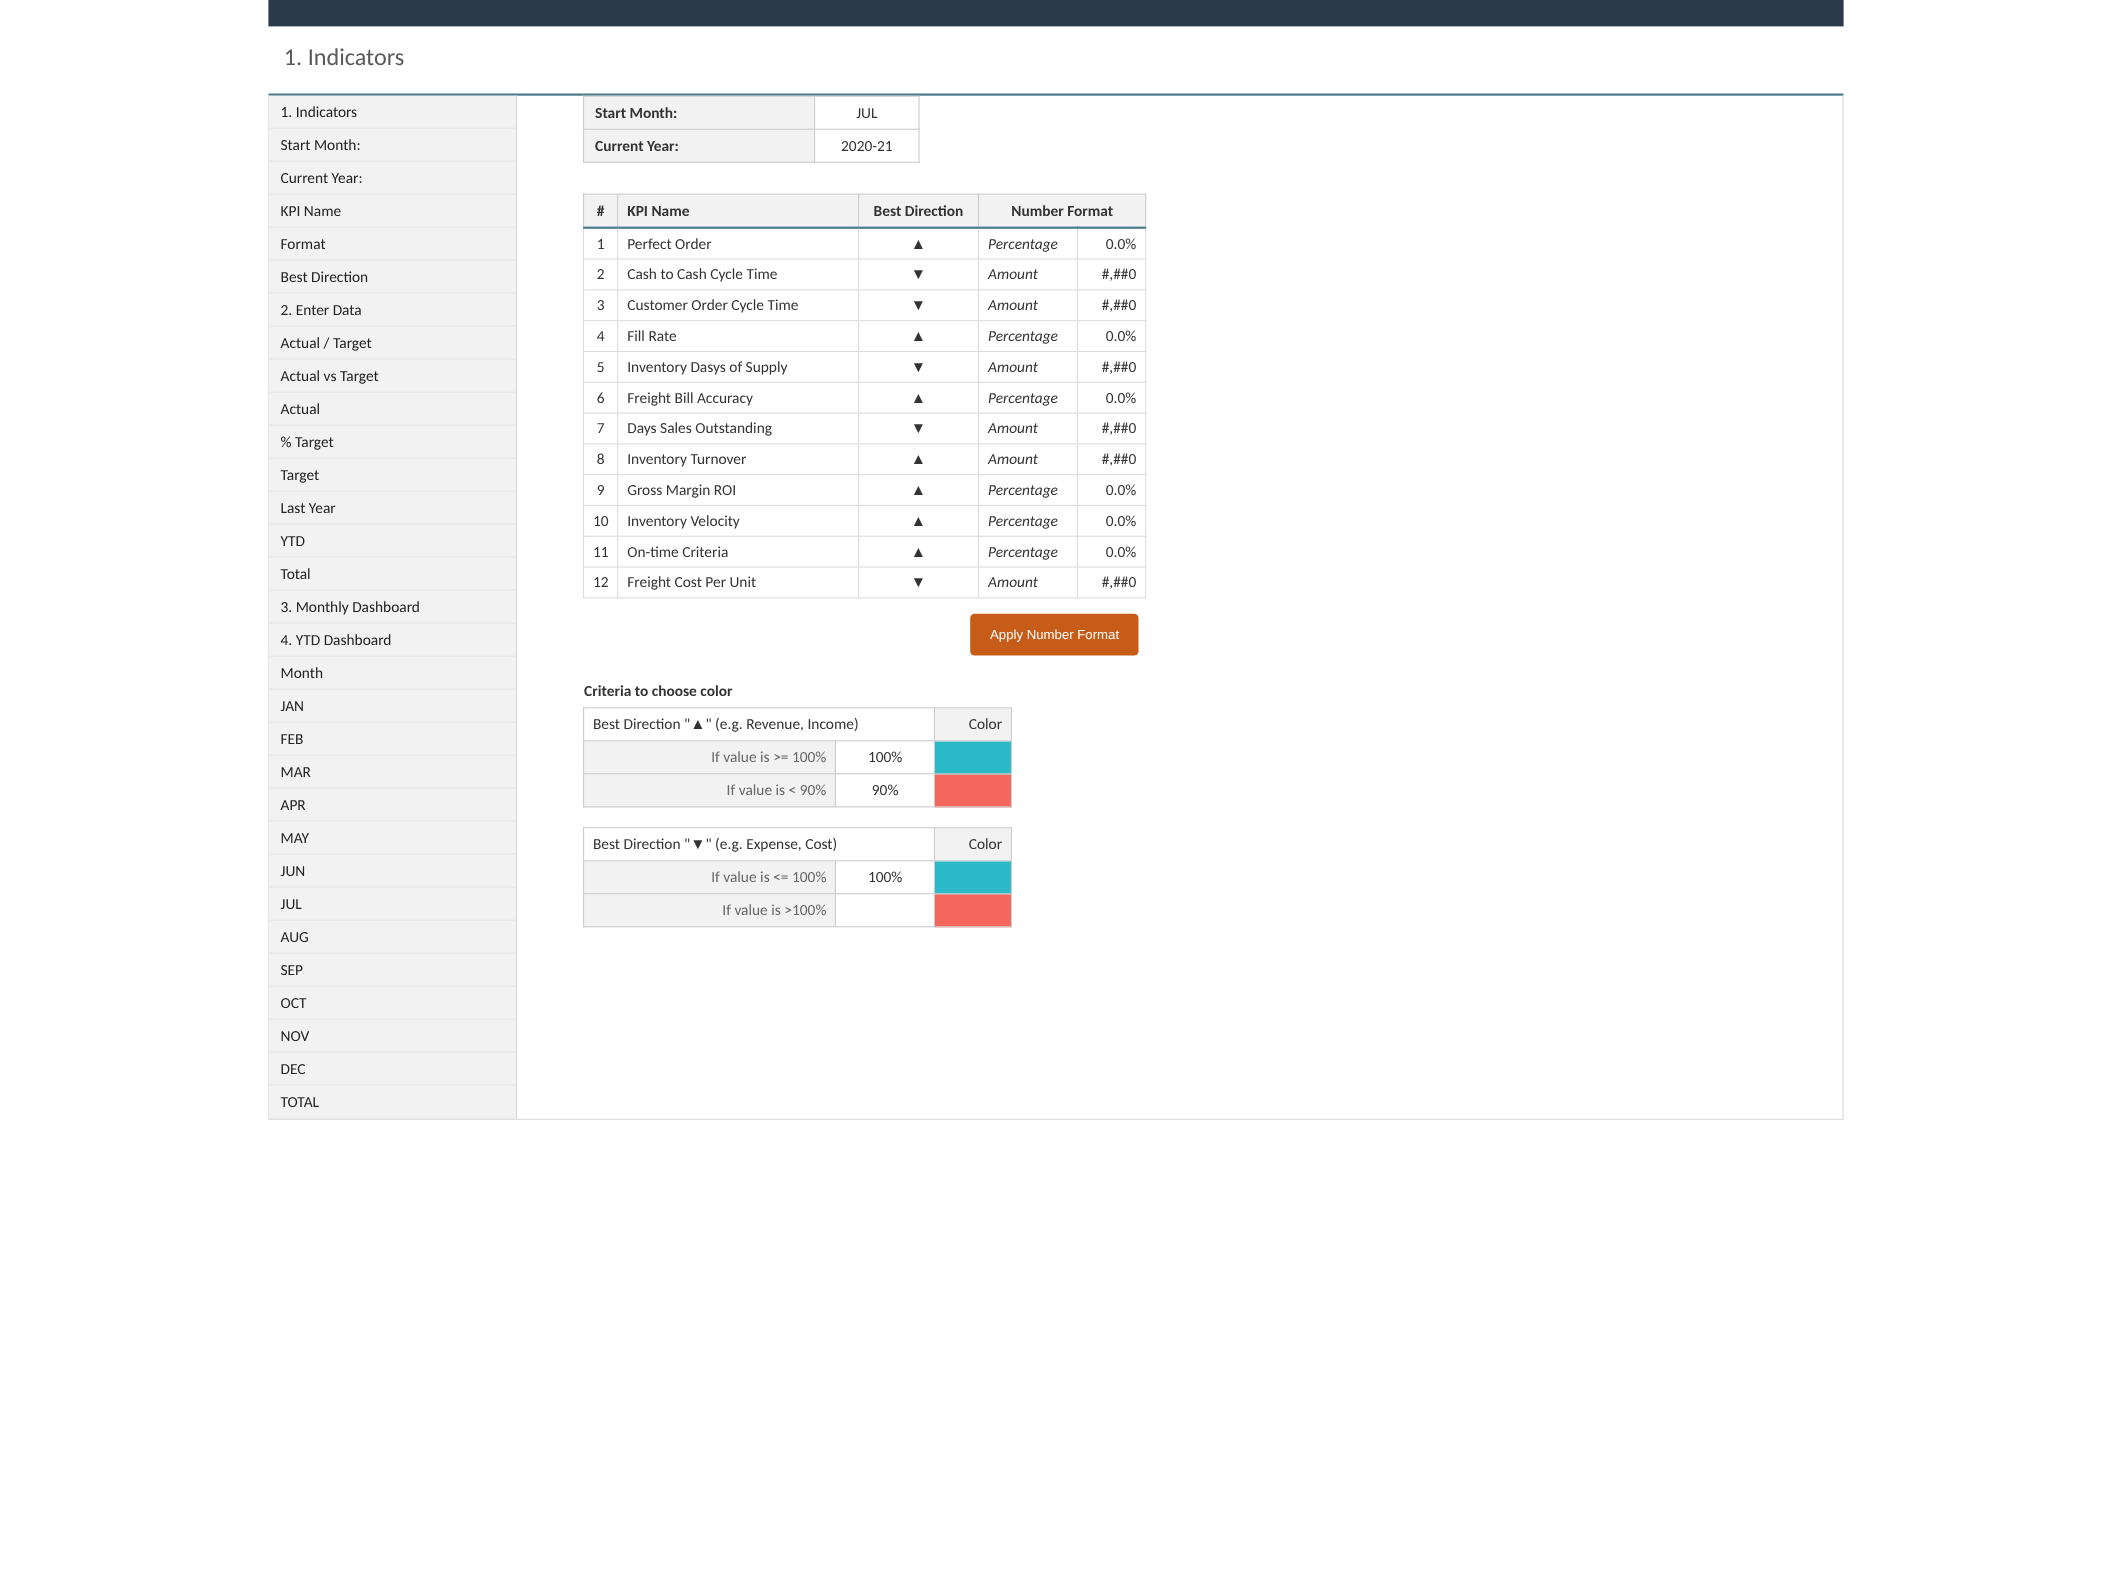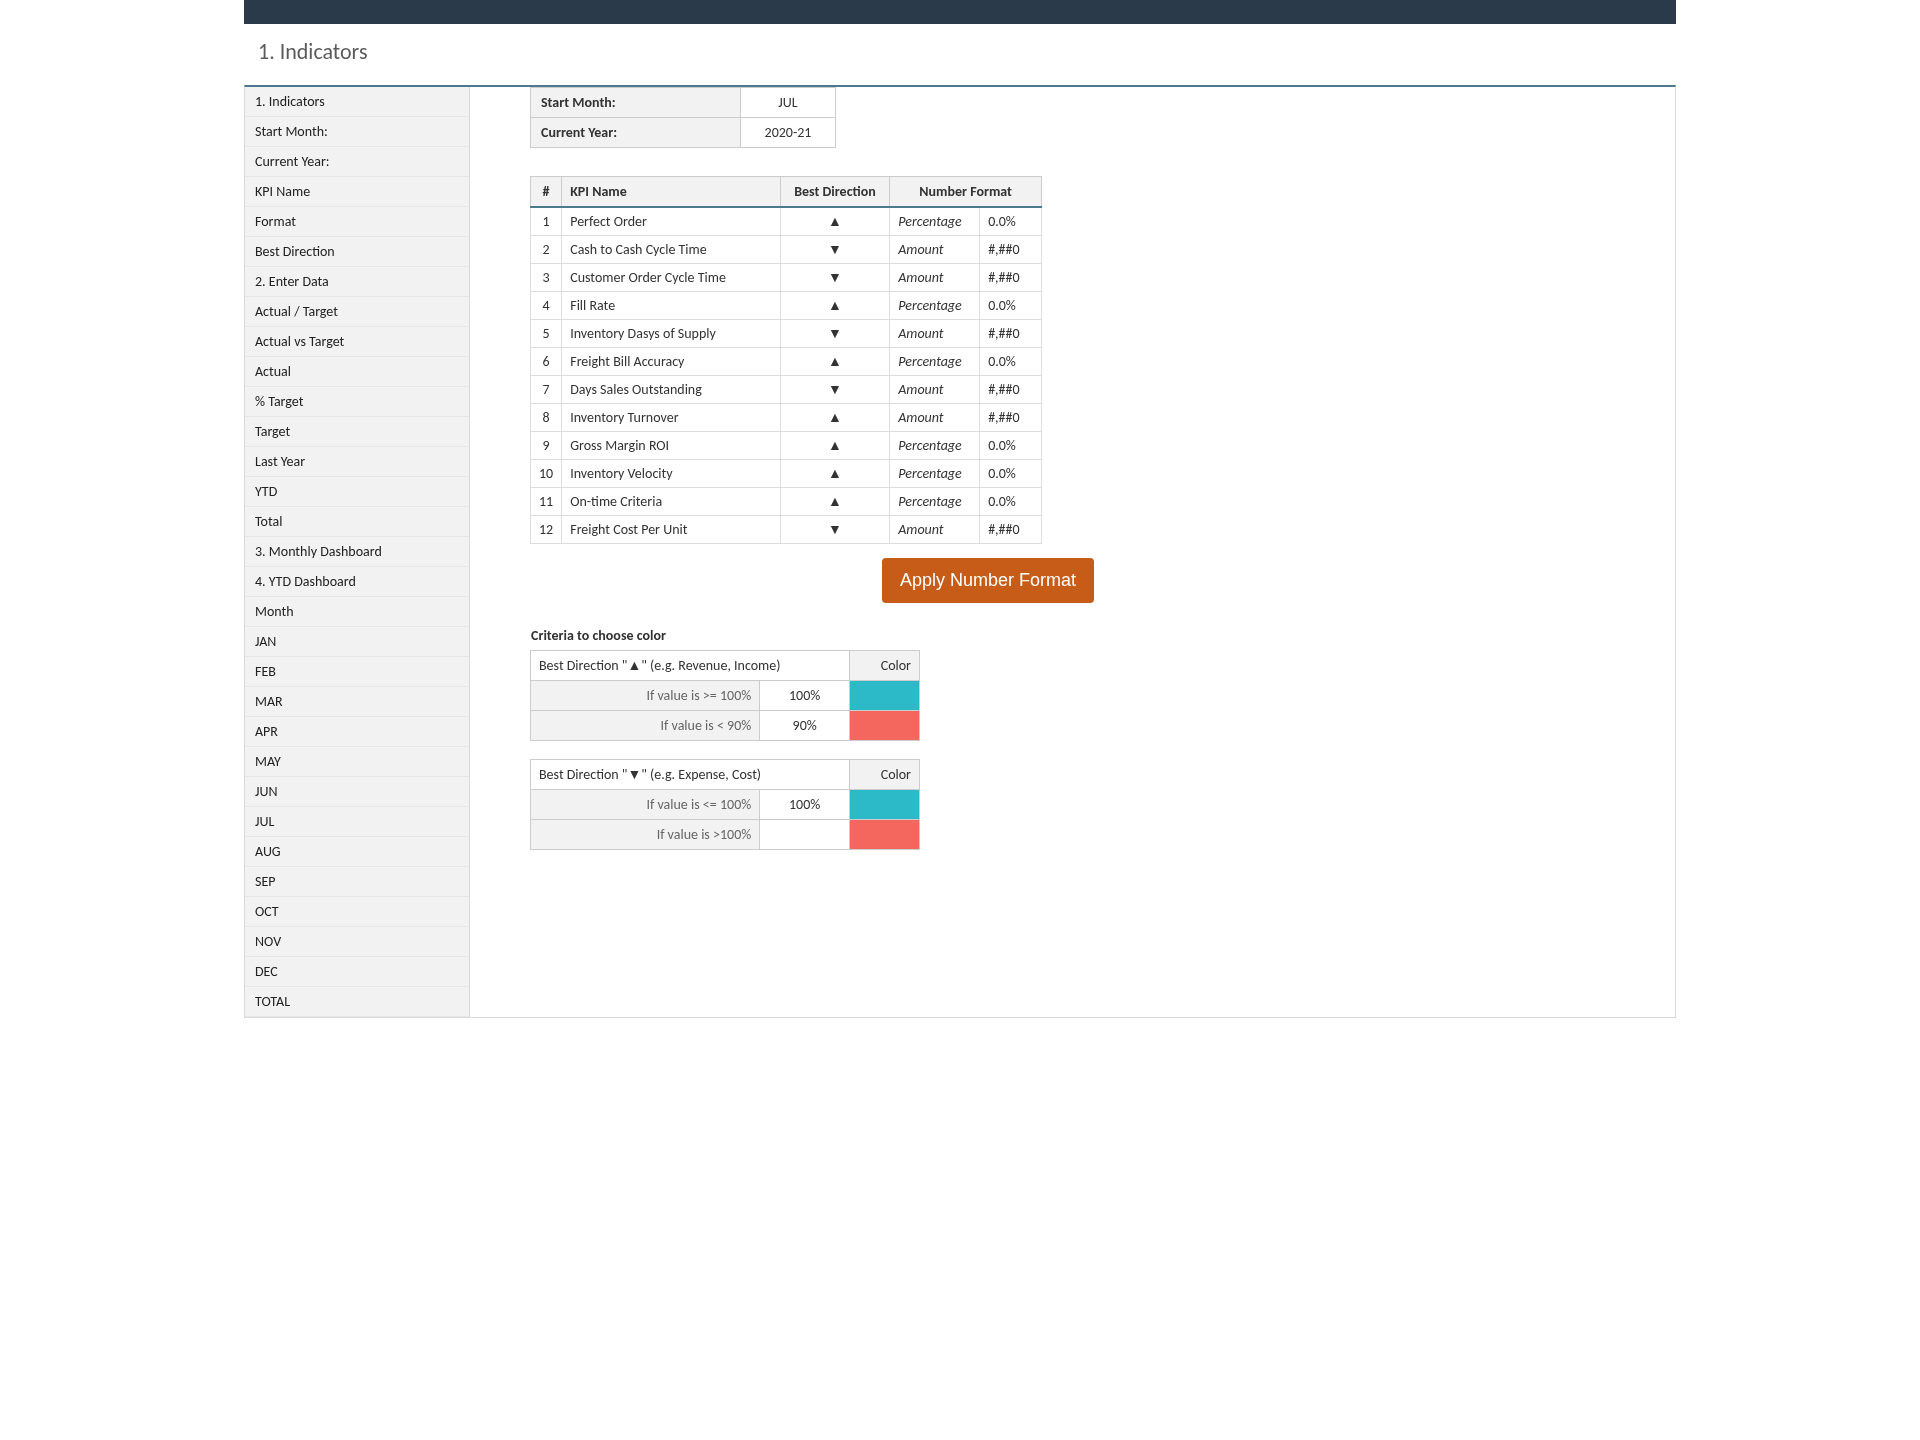--- a/index.html
+++ b/index.html
@@ -88,27 +88,27 @@
   .kpi-table td {
     border: 1px solid #ddd;
     padding: 5px 8px;
     font-size: 14px;
   }
   .kpi-table td.center { text-align: center; }
   .col-num { width: 30px; text-align: center;}
   .col-name { width: 220px; }
   .col-dir { width: 110px; text-align:center; }
   .col-fmt-a { width: 90px; font-style: italic; }
-  .col-fmt-b { width: 62px; }
+  .col-fmt-b { width: 62px; text-align:right; }
   .apply-btn {
     background: #c65c17;
     color: #fff;
     border: none;
     padding: 12px 18px;
-    font-size: 18px;
+    font-size: 12px;
     border-radius: 4px;
     cursor: pointer;
     margin-left: 352px;
     margin-bottom: 18px;
   }
   .criteria-title {
     font-weight: 700;
     margin: 6px 0 6px 1px;
   }
   .crit-table {

